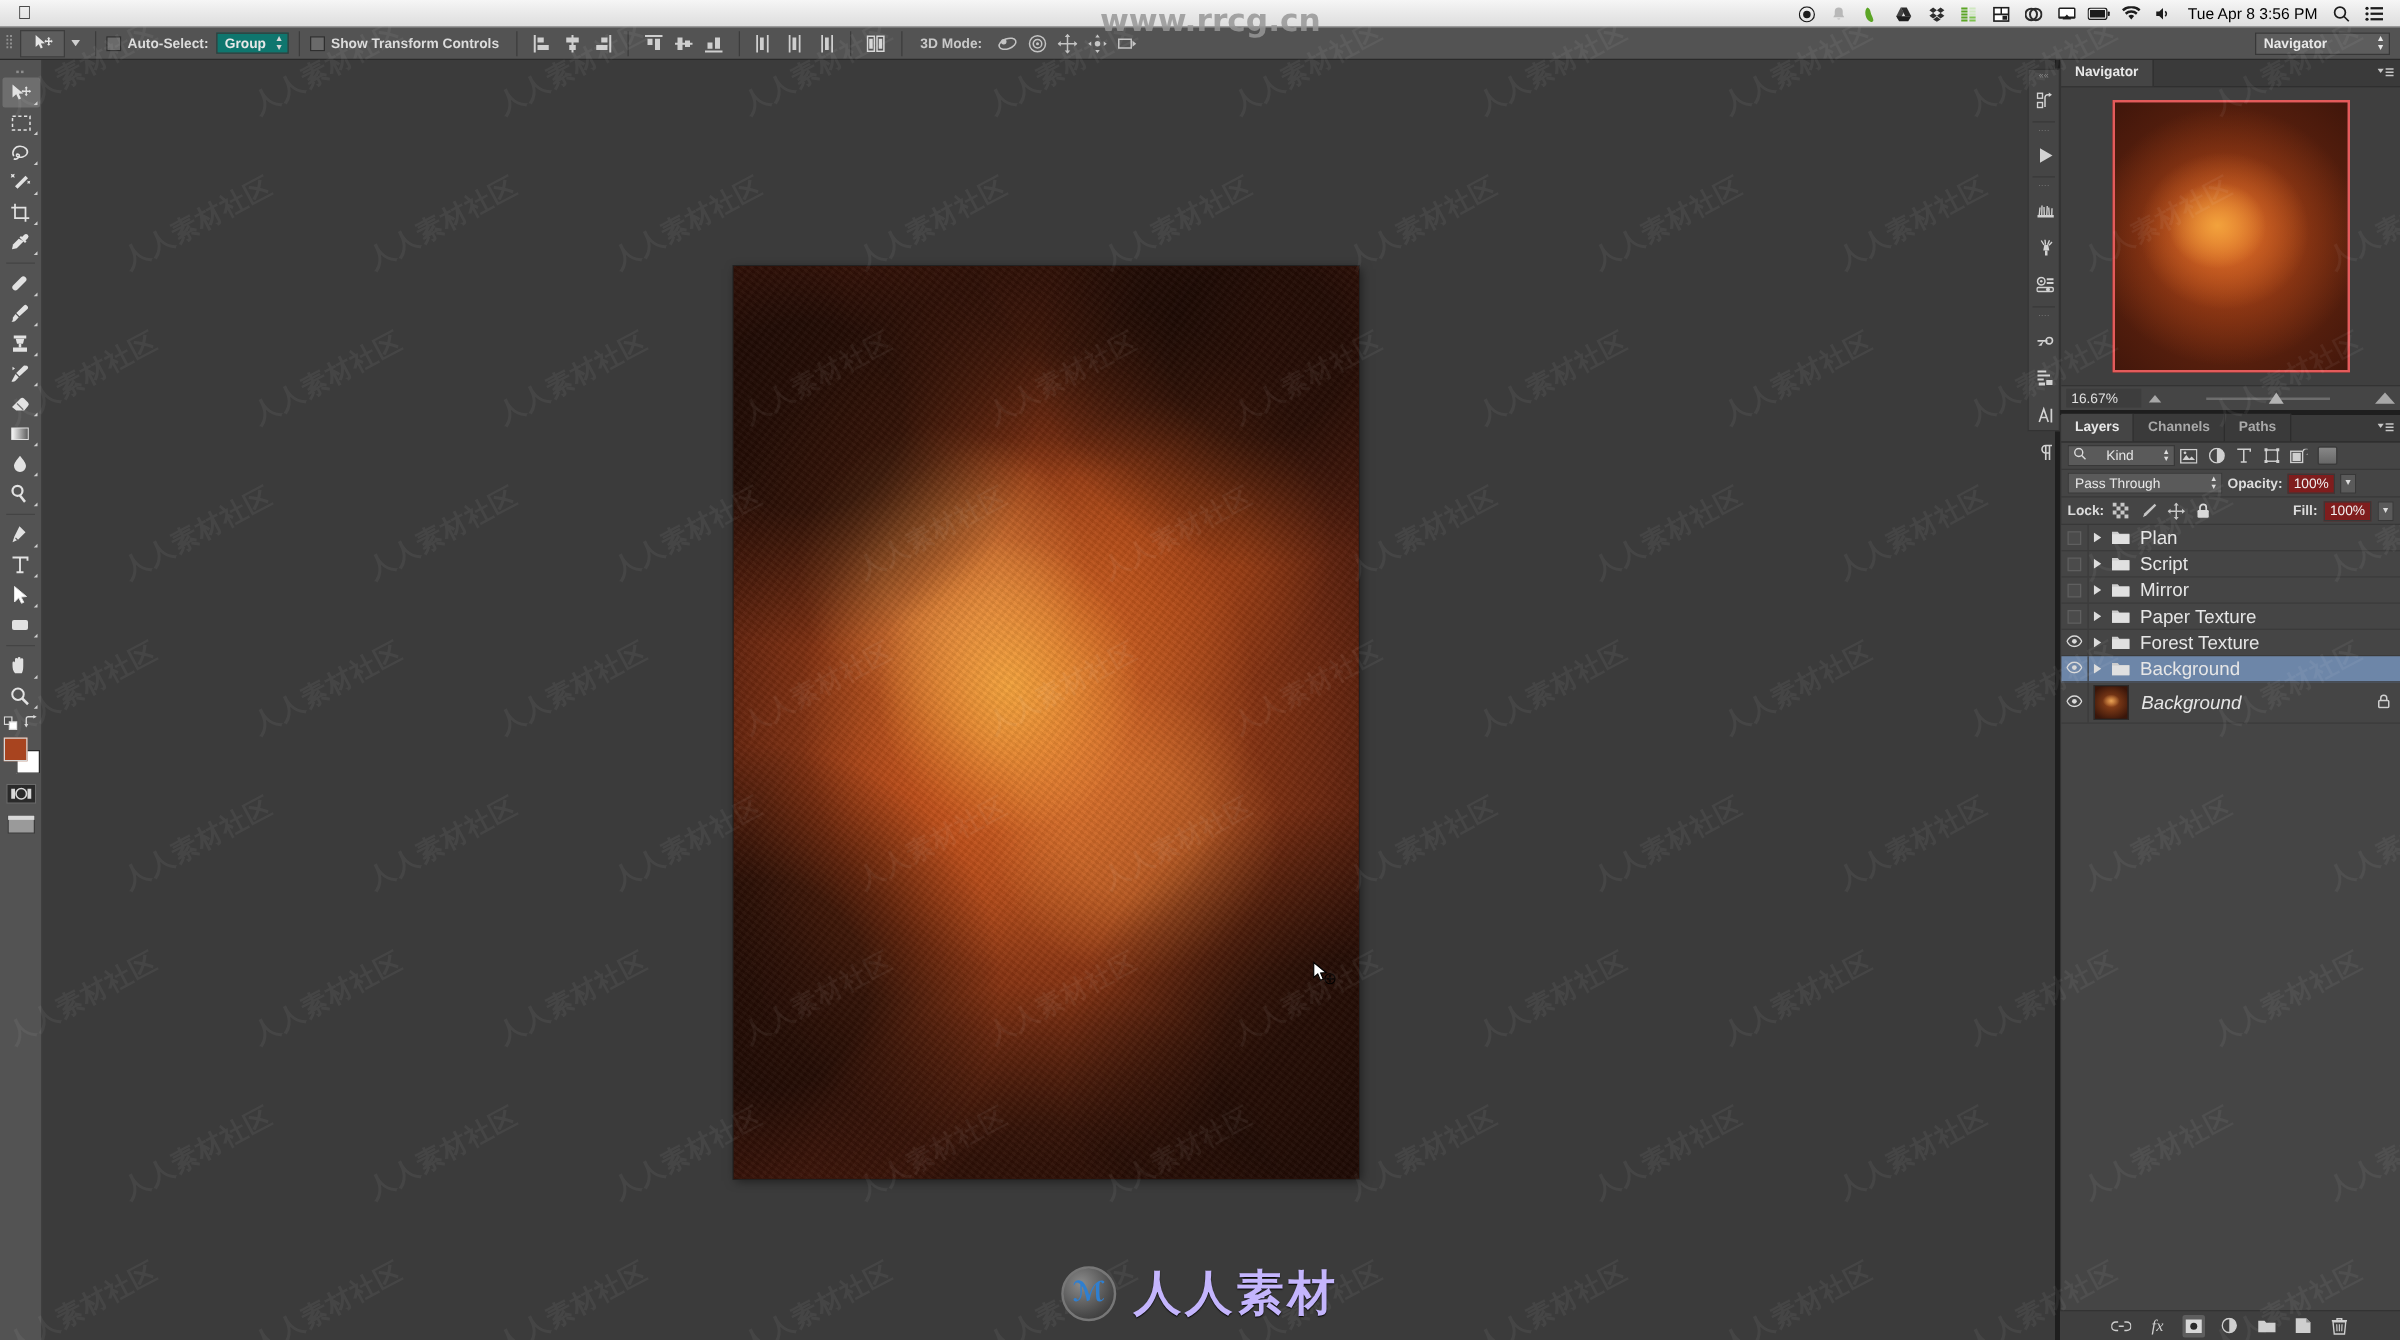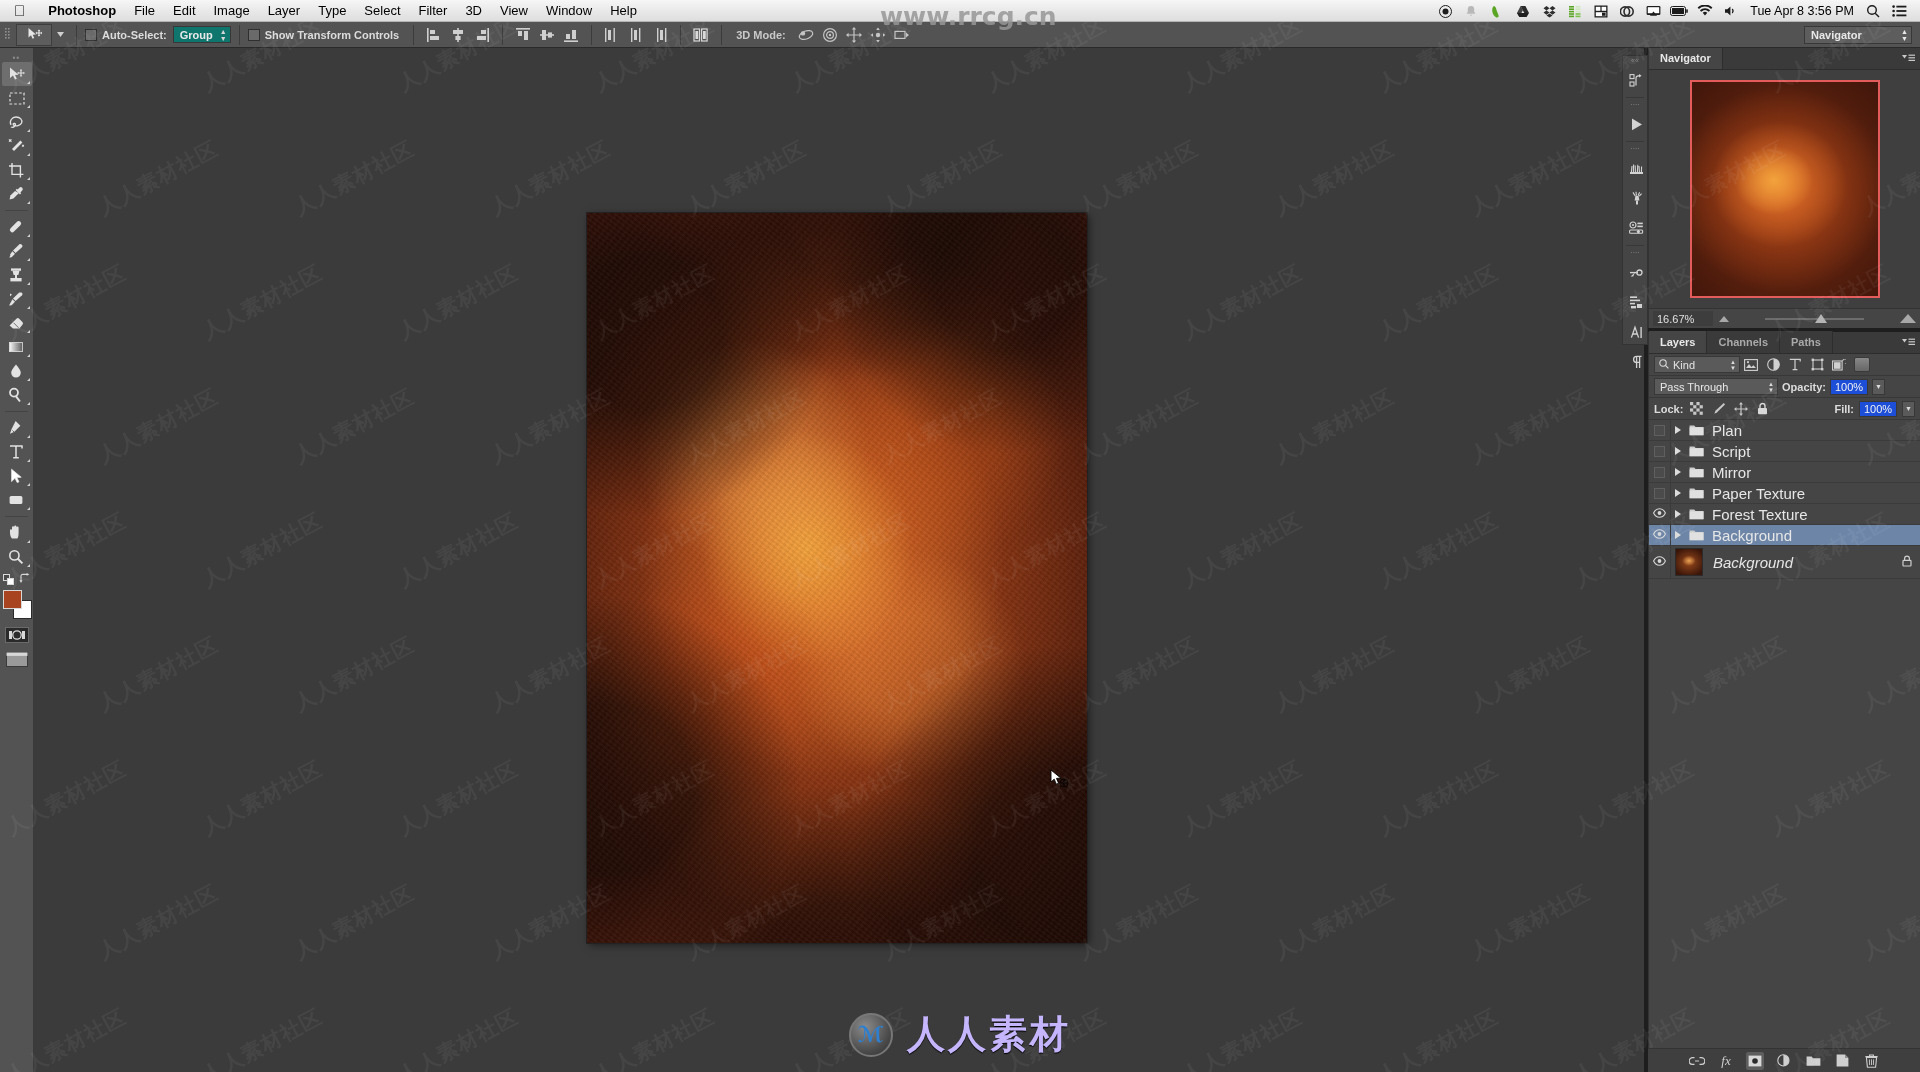--- a/index.html
+++ b/index.html
@@ -233,21 +233,21 @@
     height: 22px; display: flex; align-items: center; padding: 0 5px; gap: 4px;
     border-bottom: 1px solid #383838;
   }
   .blend-select {
     width: 124px; height: 17px; background: #5a5a5a; border: 1px solid #383838;
     display:flex; align-items:center; justify-content: space-between; padding: 0 3px 0 5px;
     font-size: 11px; color:#e8e8e8;
   }
   .mini-label { font-size: 11px; color: #dcdcdc; }
   .mini-field {
-    width: 38px; height: 16px; background: #1d4ed8; border: 1px solid #383838;
+    width: 38px; height: 16px; background: #7f1d1d; border: 1px solid #383838;
     font-size: 11px; color: #f0f0f0; display:flex; align-items:center; justify-content:center;
   }
   .mini-arrow { width: 13px; height: 16px; background:#5a5a5a; border:1px solid #383838; display:flex;align-items:center;justify-content:center;color:#ddd;font-size:7px;}
   .lock-row { height: 22px; display: flex; align-items: center; padding: 0 5px; gap: 5px; border-bottom: 1px solid #383838; }
   .lock-icon { width: 17px; height: 17px; display:flex;align-items:center;justify-content:center;color:#d0d0d0;font-size:11px; }
 
   .layer-list { flex: 1; overflow: hidden; background: #454545; }
   .layer-row {
     height: 21px; display: flex; align-items: center;
     border-bottom: 1px solid #3b3b3b; position: relative;
@@ -373,34 +373,20 @@
       <div class="wm-tile" style="left: 784px; top: 1032px;">人人素材社区</div>
       <div class="wm-tile" style="left: 980px; top: 1032px;">人人素材社区</div>
       <div class="wm-tile" style="left: 1176px; top: 1032px;">人人素材社区</div>
       <div class="wm-tile" style="left: 1372px; top: 1032px;">人人素材社区</div>
       <div class="wm-tile" style="left: 1568px; top: 1032px;">人人素材社区</div>
       <div class="wm-tile" style="left: 1764px; top: 1032px;">人人素材社区</div>
     </div>
 
   <div class="macbar">
     <div class="apple-logo"></div>
-    <div id="mac-menus" style="display:flex;align-items:center;">
-        <div class="mac-menu-item bold">Photoshop</div>
-        <div class="mac-menu-item">File</div>
-        <div class="mac-menu-item">Edit</div>
-        <div class="mac-menu-item">Image</div>
-        <div class="mac-menu-item">Layer</div>
-        <div class="mac-menu-item">Type</div>
-        <div class="mac-menu-item">Select</div>
-        <div class="mac-menu-item">Filter</div>
-        <div class="mac-menu-item">3D</div>
-        <div class="mac-menu-item">View</div>
-        <div class="mac-menu-item">Window</div>
-        <div class="mac-menu-item">Help</div>
-      </div>
 
     <div class="macbar-right">
       <div class="status-icon">
         <svg width="13" height="13" viewBox="0 0 13 13">
             <circle cx="6.5" cy="6.5" r="6" fill="none" stroke="#1c1c1c" stroke-width="1"></circle>
             <circle cx="6.5" cy="6.5" r="3" fill="#1c1c1c"></circle>
           </svg>
       </div>
       <div class="status-icon">
         <svg width="12" height="13" viewBox="0 0 12 13">
@@ -1008,21 +994,21 @@
                 <rect x="6.5" y="0.6" width="6.5" height="1.2"></rect>
                 <rect x="6.5" y="3.2" width="6.5" height="1.2"></rect>
                 <rect x="6.5" y="5.8" width="6.5" height="1.2"></rect>
               </g>
             </svg>
         </div>
       </div>
 
       <div class="filter-row">
         <div class="kind-select">
-          <span style="display:flex;align-items:center;gap:4px;">
+          <span style="display:flex;align-items:center;gap:16px;">
             <span>
               <svg width="10" height="10" viewBox="0 0 10 10">
                   <circle cx="4" cy="4" r="3.2" fill="none" stroke="#dcdcdc" stroke-width="1.1"></circle>
                   <line x1="6.4" y1="6.4" x2="9.4" y2="9.4" stroke="#dcdcdc" stroke-width="1.1"></line>
                 </svg>
             </span>
             <span>Kind</span>
           </span>
           <span class="arrows" style="font-size:6px;line-height:6px;color:#ddd;">▲<br>▼</span>
         </div>

